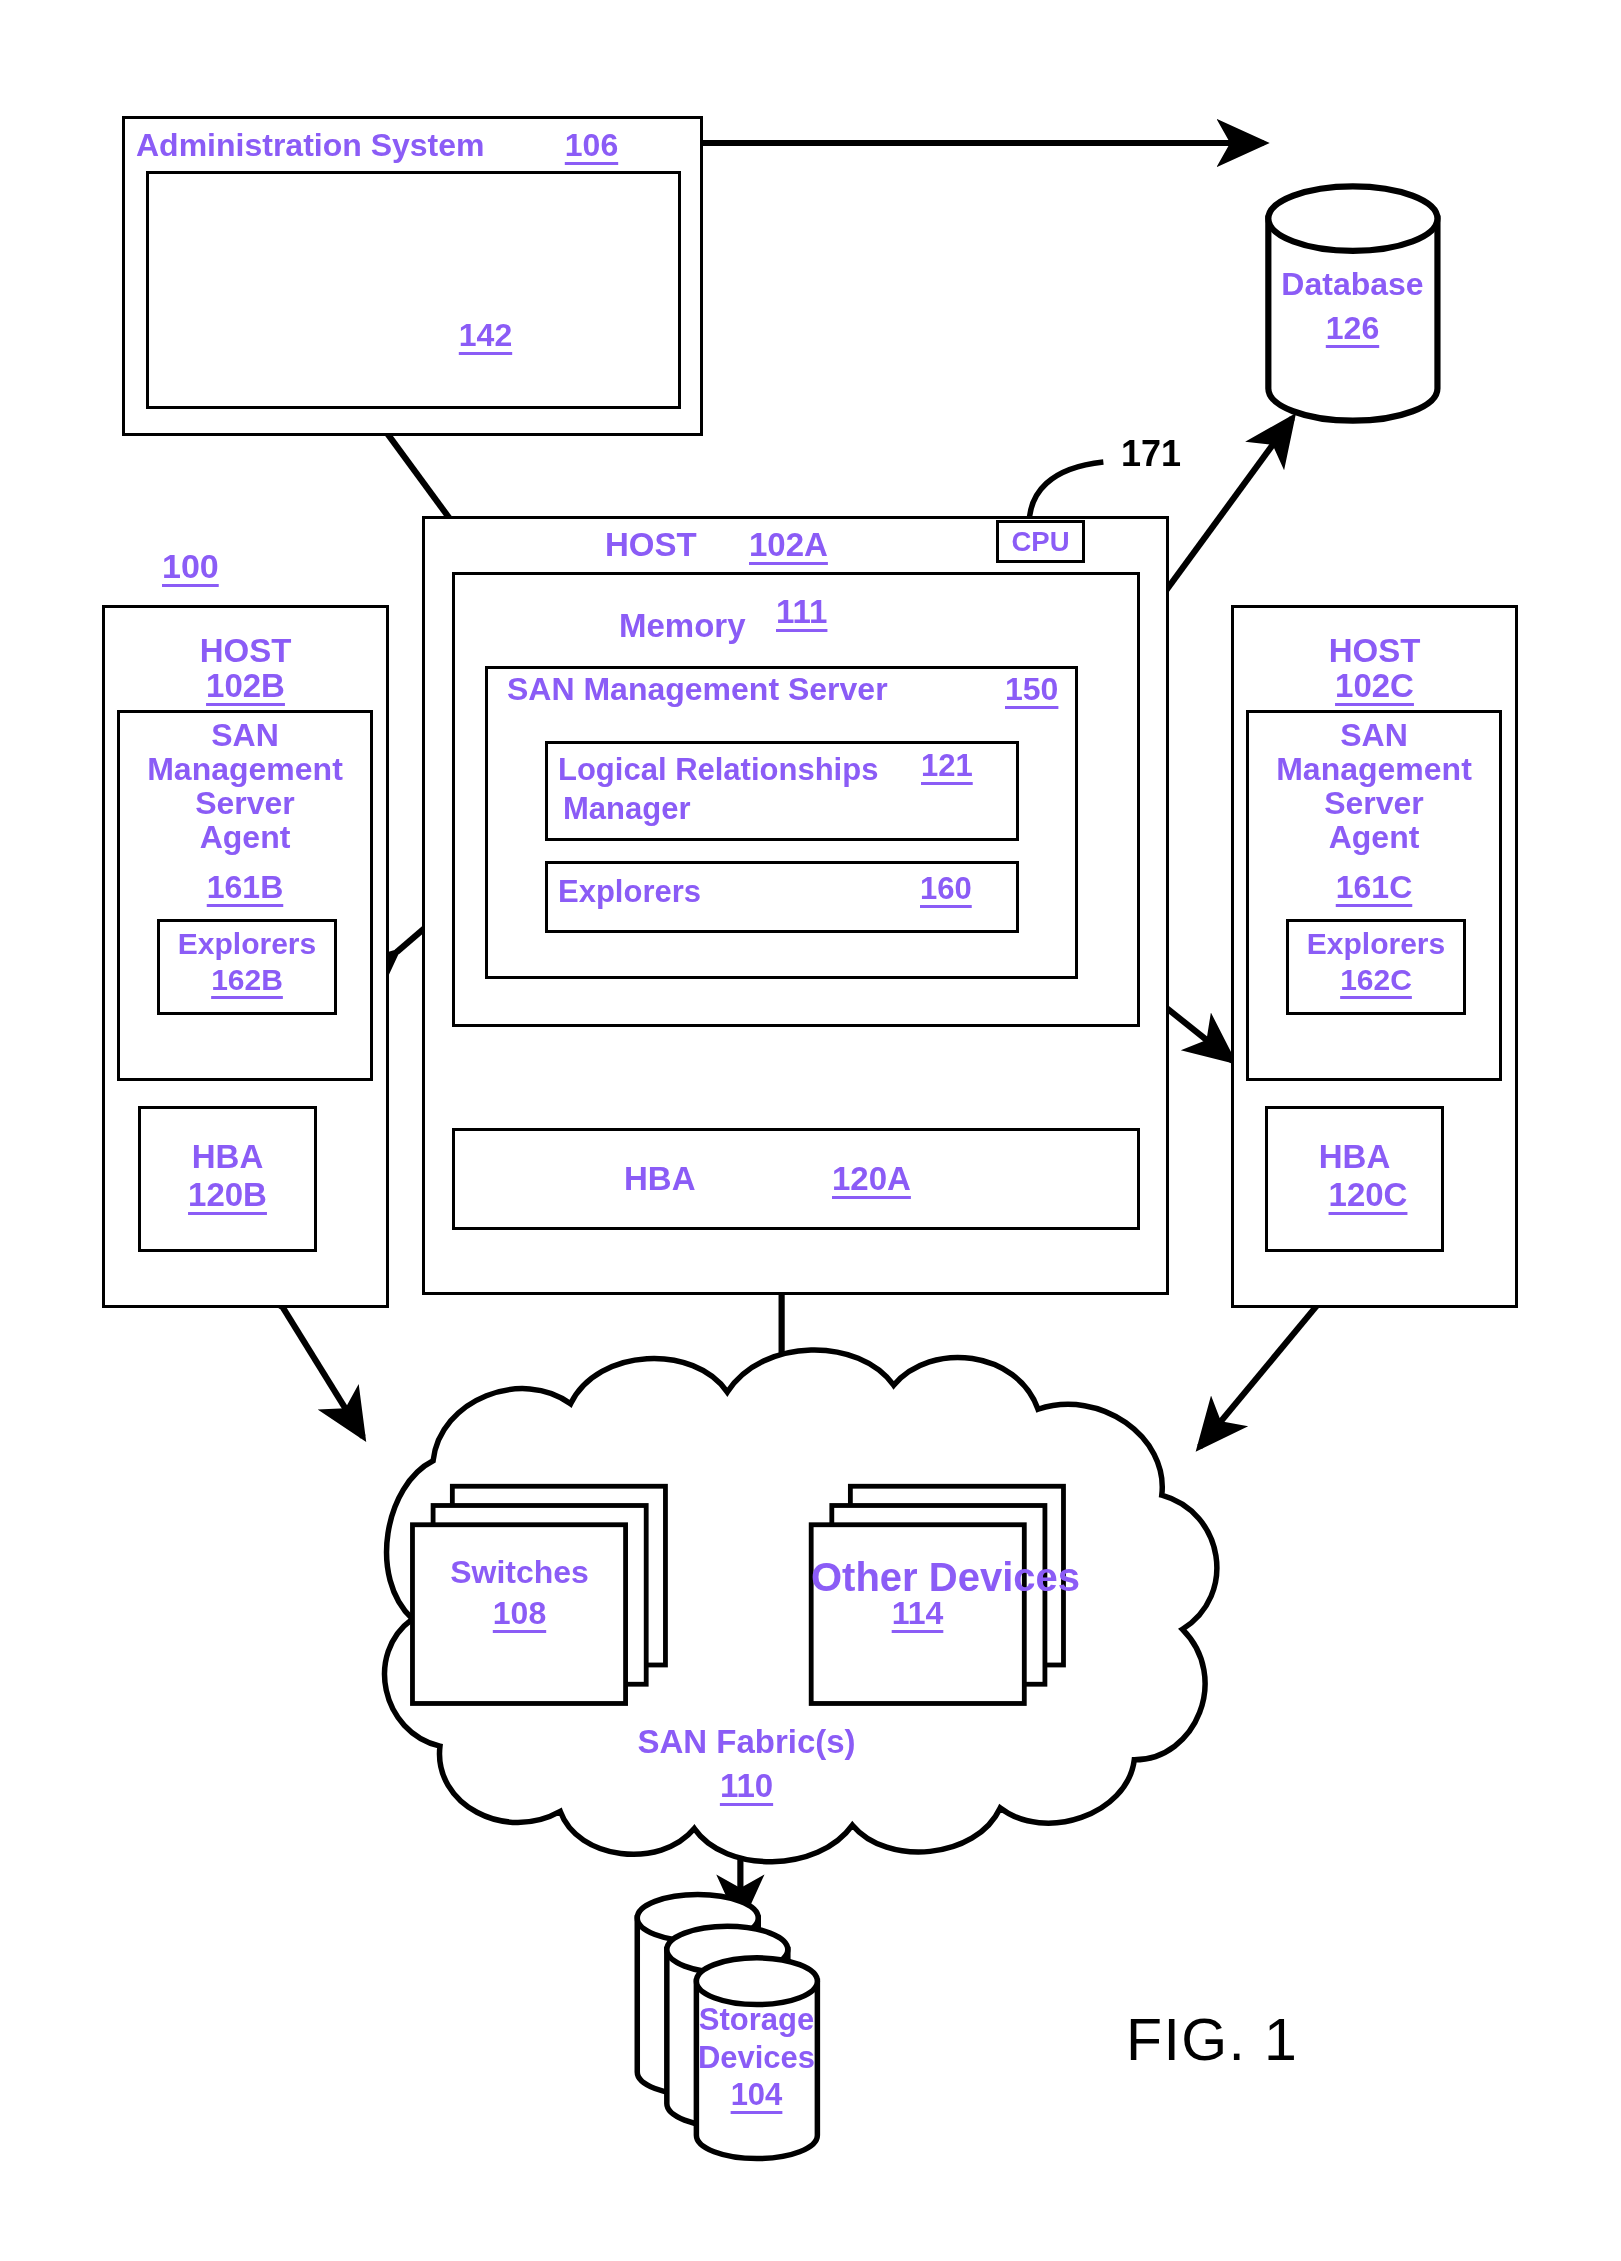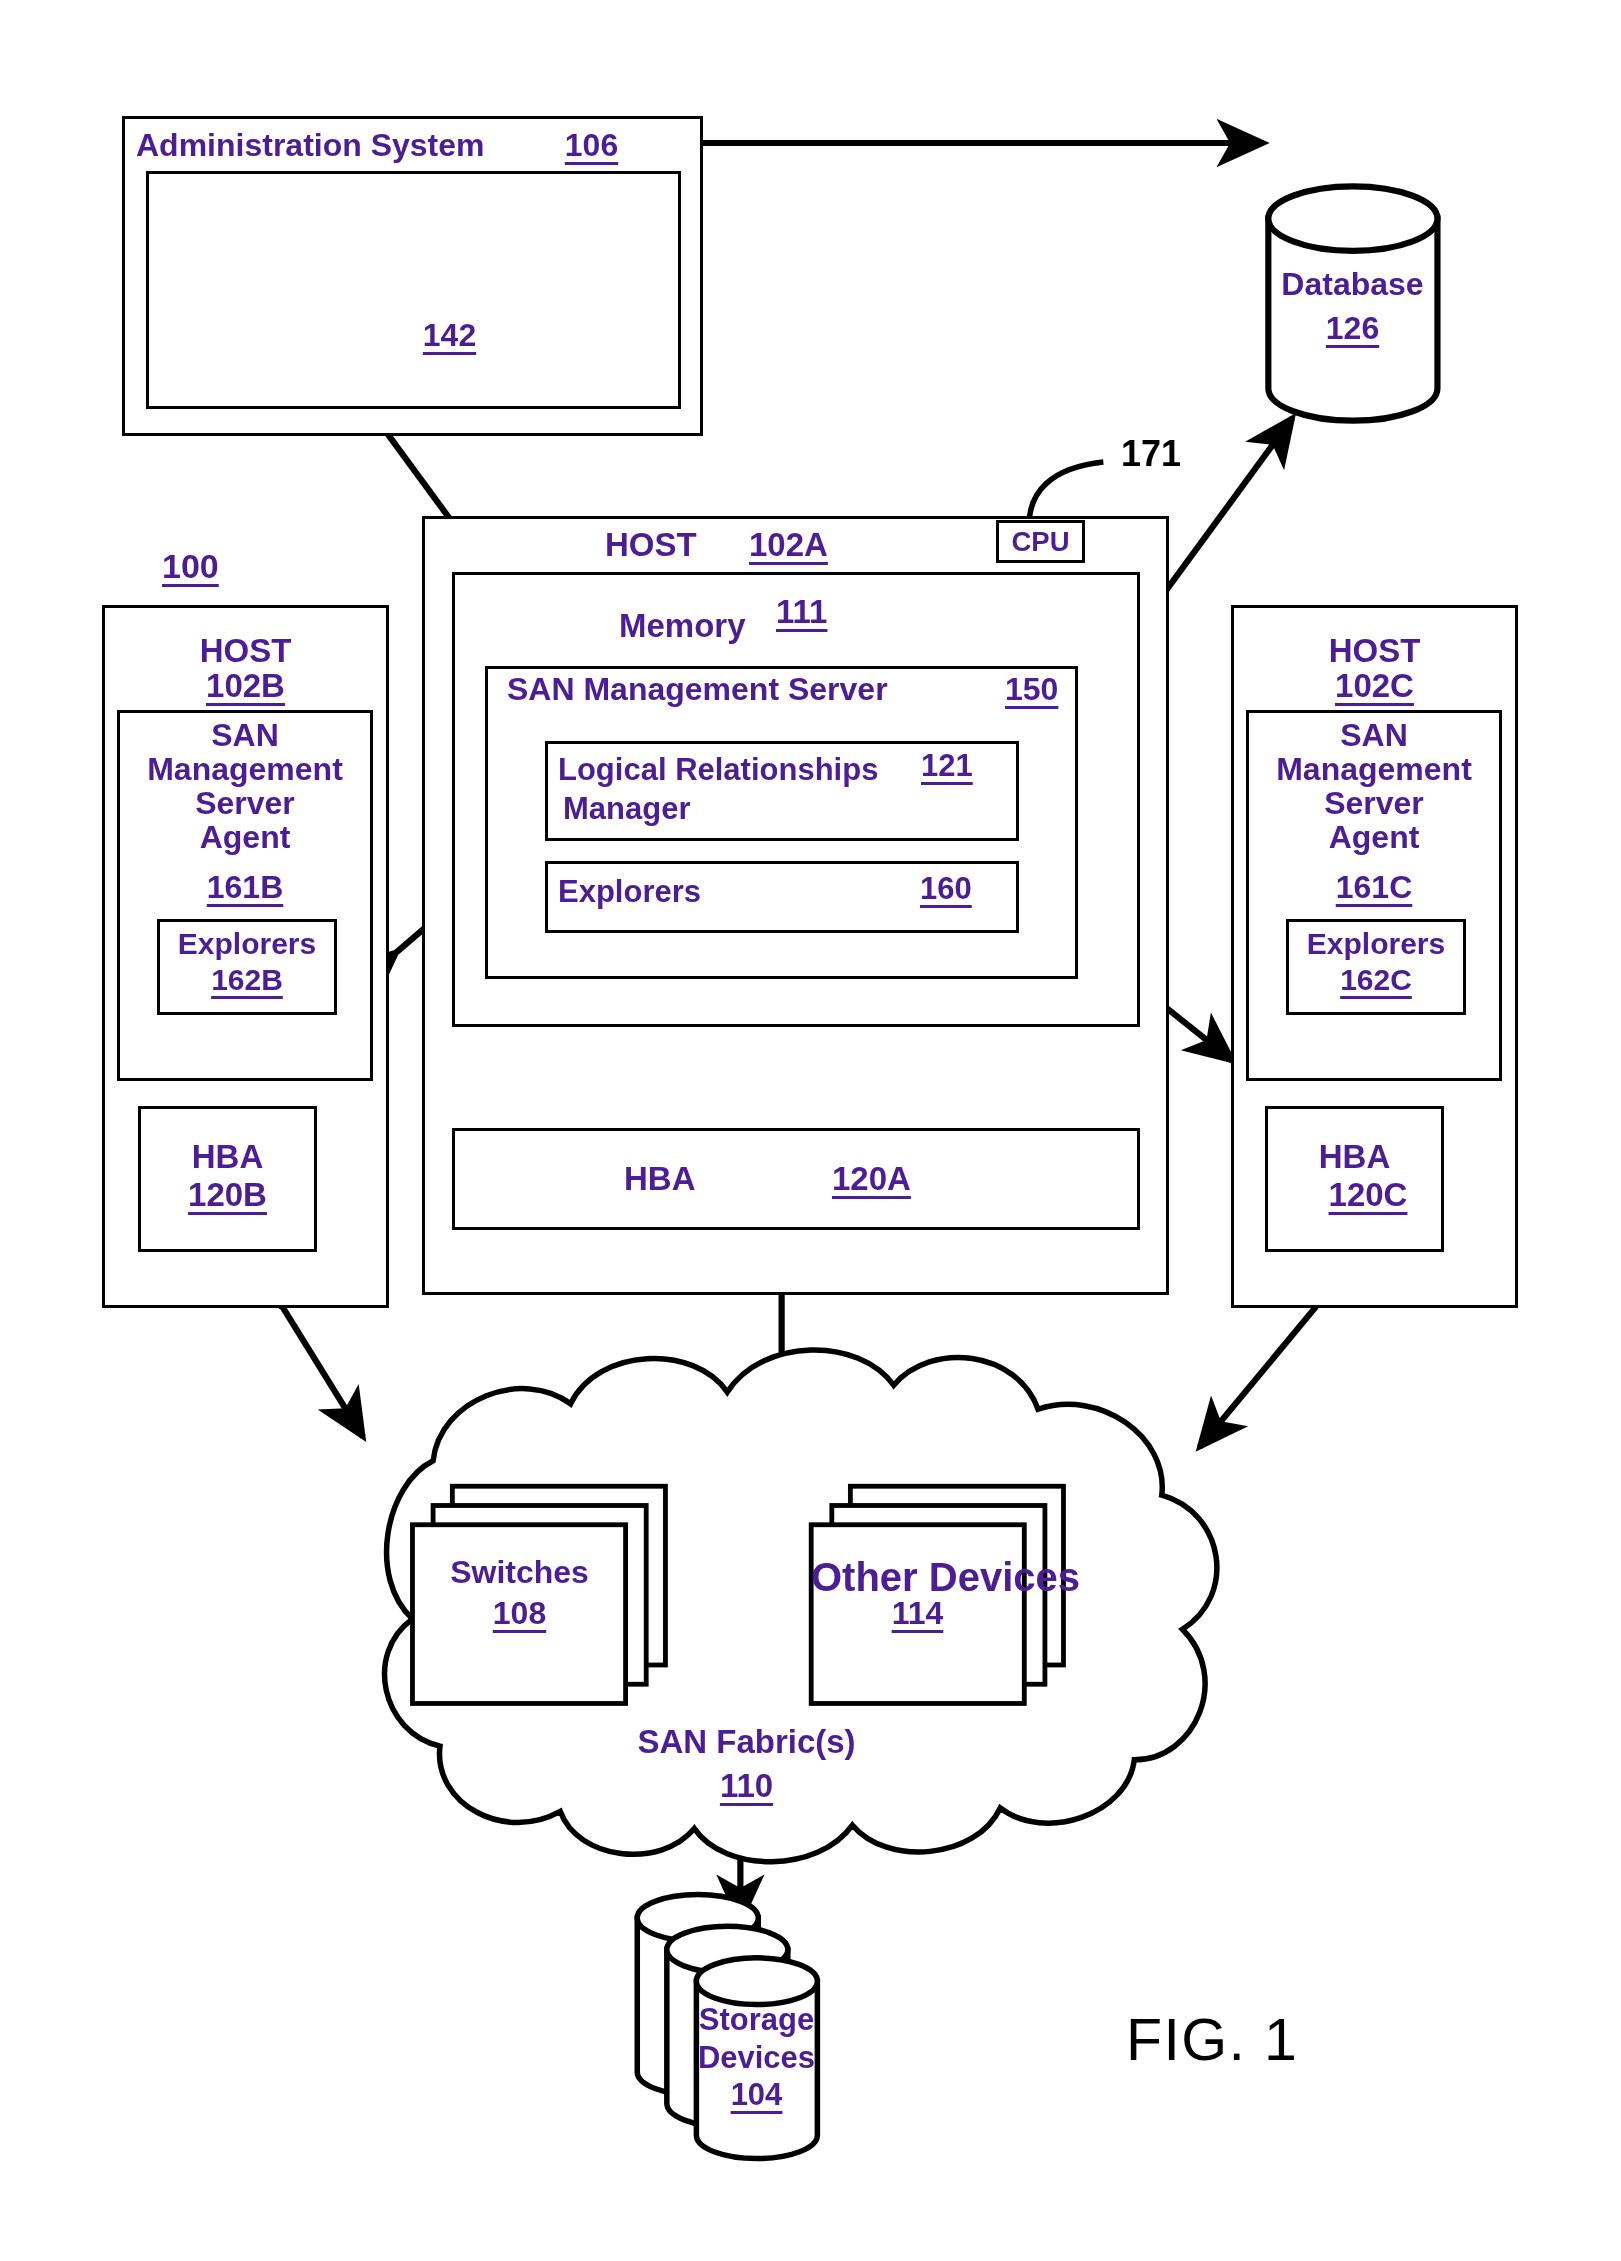--- a/index.html
+++ b/index.html
@@ -20,21 +20,21 @@
     position: absolute;
     border: 3.4px solid #000;
     background: #fff;
     box-sizing: border-box;
   }
   .lbl {
     position: absolute;
     text-align: center;
     line-height: 1.12;
     font-weight: 700;
-    color: #4c1d95;
+    color: #8b5cf6;
     white-space: nowrap;
   }
   .lbl.wrap { white-space: normal; }
   .ul {
     text-decoration: underline;
     text-decoration-thickness: 3.4px;
     text-underline-offset: 5.5px;
   }
   .svgroot {
     position: absolute;
@@ -160,21 +160,21 @@
     </g>
   </svg>
 
   <div class="box" style="left:122px; top:116px; width:581px; height:320px;">
   </div>
   <div class="lbl" style="left:136px; top:128px; width:385px; font-size:32px; text-align:left;">Administration System</div>
   <div class="lbl ul" style="left:550px; top:128px; width:83px; font-size:32px;">106</div>
 
   <div class="box" style="left:146px; top:171px; width:535px; height:238px;">
   </div>
-  <div class="lbl ul" style="left:146px; top:318px; width:607px; font-size:32px;">142</div>
+  <div class="lbl ul" style="left:146px; top:318px; width:607px; font-size:32px;padding-left:36px;">142</div>
 
   <div class="lbl" style="left:1268px; top:267px; width:169px; font-size:32px;">Database</div>
   <div class="lbl ul" style="left:1268px; top:311px; width:169px; font-size:32px;">126</div>
 
   <div class="refnum" style="left:1121px; top:433px; font-size:36px;">171</div>
 
   <div class="lbl ul" style="left:162px; top:547px; font-size:34px;">100</div>
 
   <div class="box" style="left:422px; top:516px; width:747px; height:779px;">
   </div>

